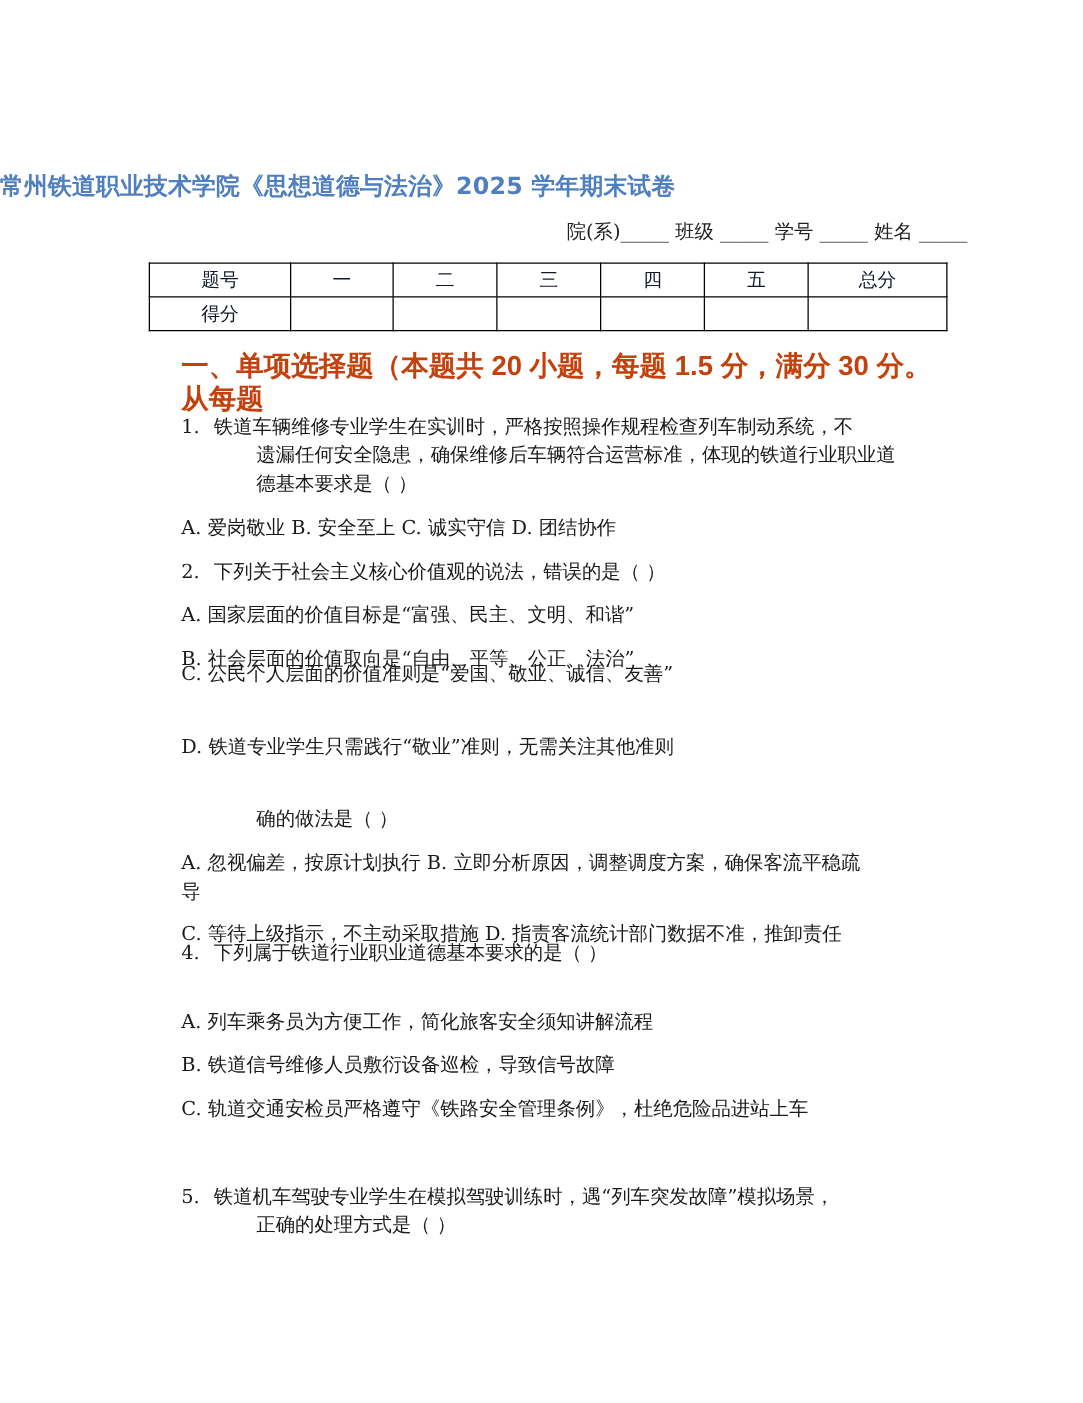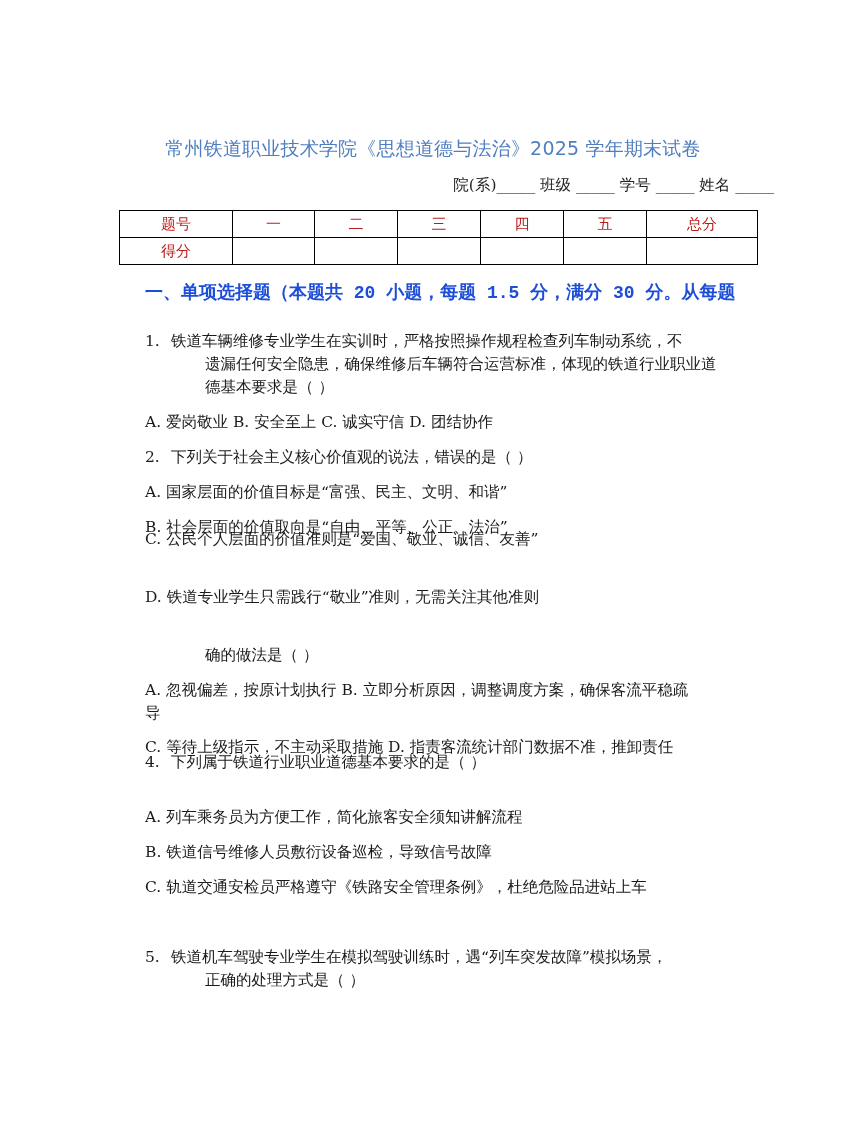--- a/index.html
+++ b/index.html
@@ -1,29 +1,29 @@
 <!DOCTYPE html>
 <html><head>
 <meta charset="utf-8">
 <style>
   html, body { margin: 0; padding: 0; background: #ffffff; }
   body { width: 866px; height: 1122px; position: relative; overflow: hidden;
          font-family: "DejaVu Serif", "Liberation Serif", serif; color: #1a1a1a; }
   .page { position: absolute; left: 0; top: 0; width: 866px; height: 1122px; }
-  .title { position: absolute; left: 0; width: 866px; top: 136px; text-align: center;
-           font-family: "DejaVu Sans", "Liberation Sans", sans-serif; font-weight: normal;
+  .title { position: absolute; left: 0; width: 866px; top: 136px; 
+           font-family: "DejaVu Sans", "Liberation Sans", sans-serif; font-weight: bold;
            font-size: 19px; color: #4f7fbf; letter-spacing: 0.2px; }
   .info { position: absolute; left: 0; width: 774px; top: 175px; text-align: right;
           font-size: 15.5px; color: #222; }
   table.score { position: absolute; left: 119px; top: 210px; border-collapse: collapse;
-                font-size: 15px; color: #b91c1c; }
+                font-size: 15px; color: #0f172a; }
   table.score td { border: 1.5px solid #000; height: 26px; padding: 0; text-align: center; }
   .sec { position: absolute; left: 145px; top: 280px; width: 610px;
-         font-family: Liberation Mono, monospace; font-weight: bold;
-         font-size: 18px; line-height: 26px; color: #1d4ed8; }
+         font-family: Liberation Sans, sans-serif; font-weight: bold;
+         font-size: 22px; line-height: 26px; color: #c2410c; }
   .line { position: absolute; left: 145px; font-size: 15.5px; line-height: 23px; white-space: nowrap; color: #1a1a1a; }
   .qnum { display: inline-block; width: 26px; }
   .indent { left: 171px; margin-left: 34px; }
 </style>
 </head>
 <body>
 
 <div class="page">
 
   <div class="title">常州铁道职业技术学院《思想道德与法治》2025 学年期末试卷</div>

